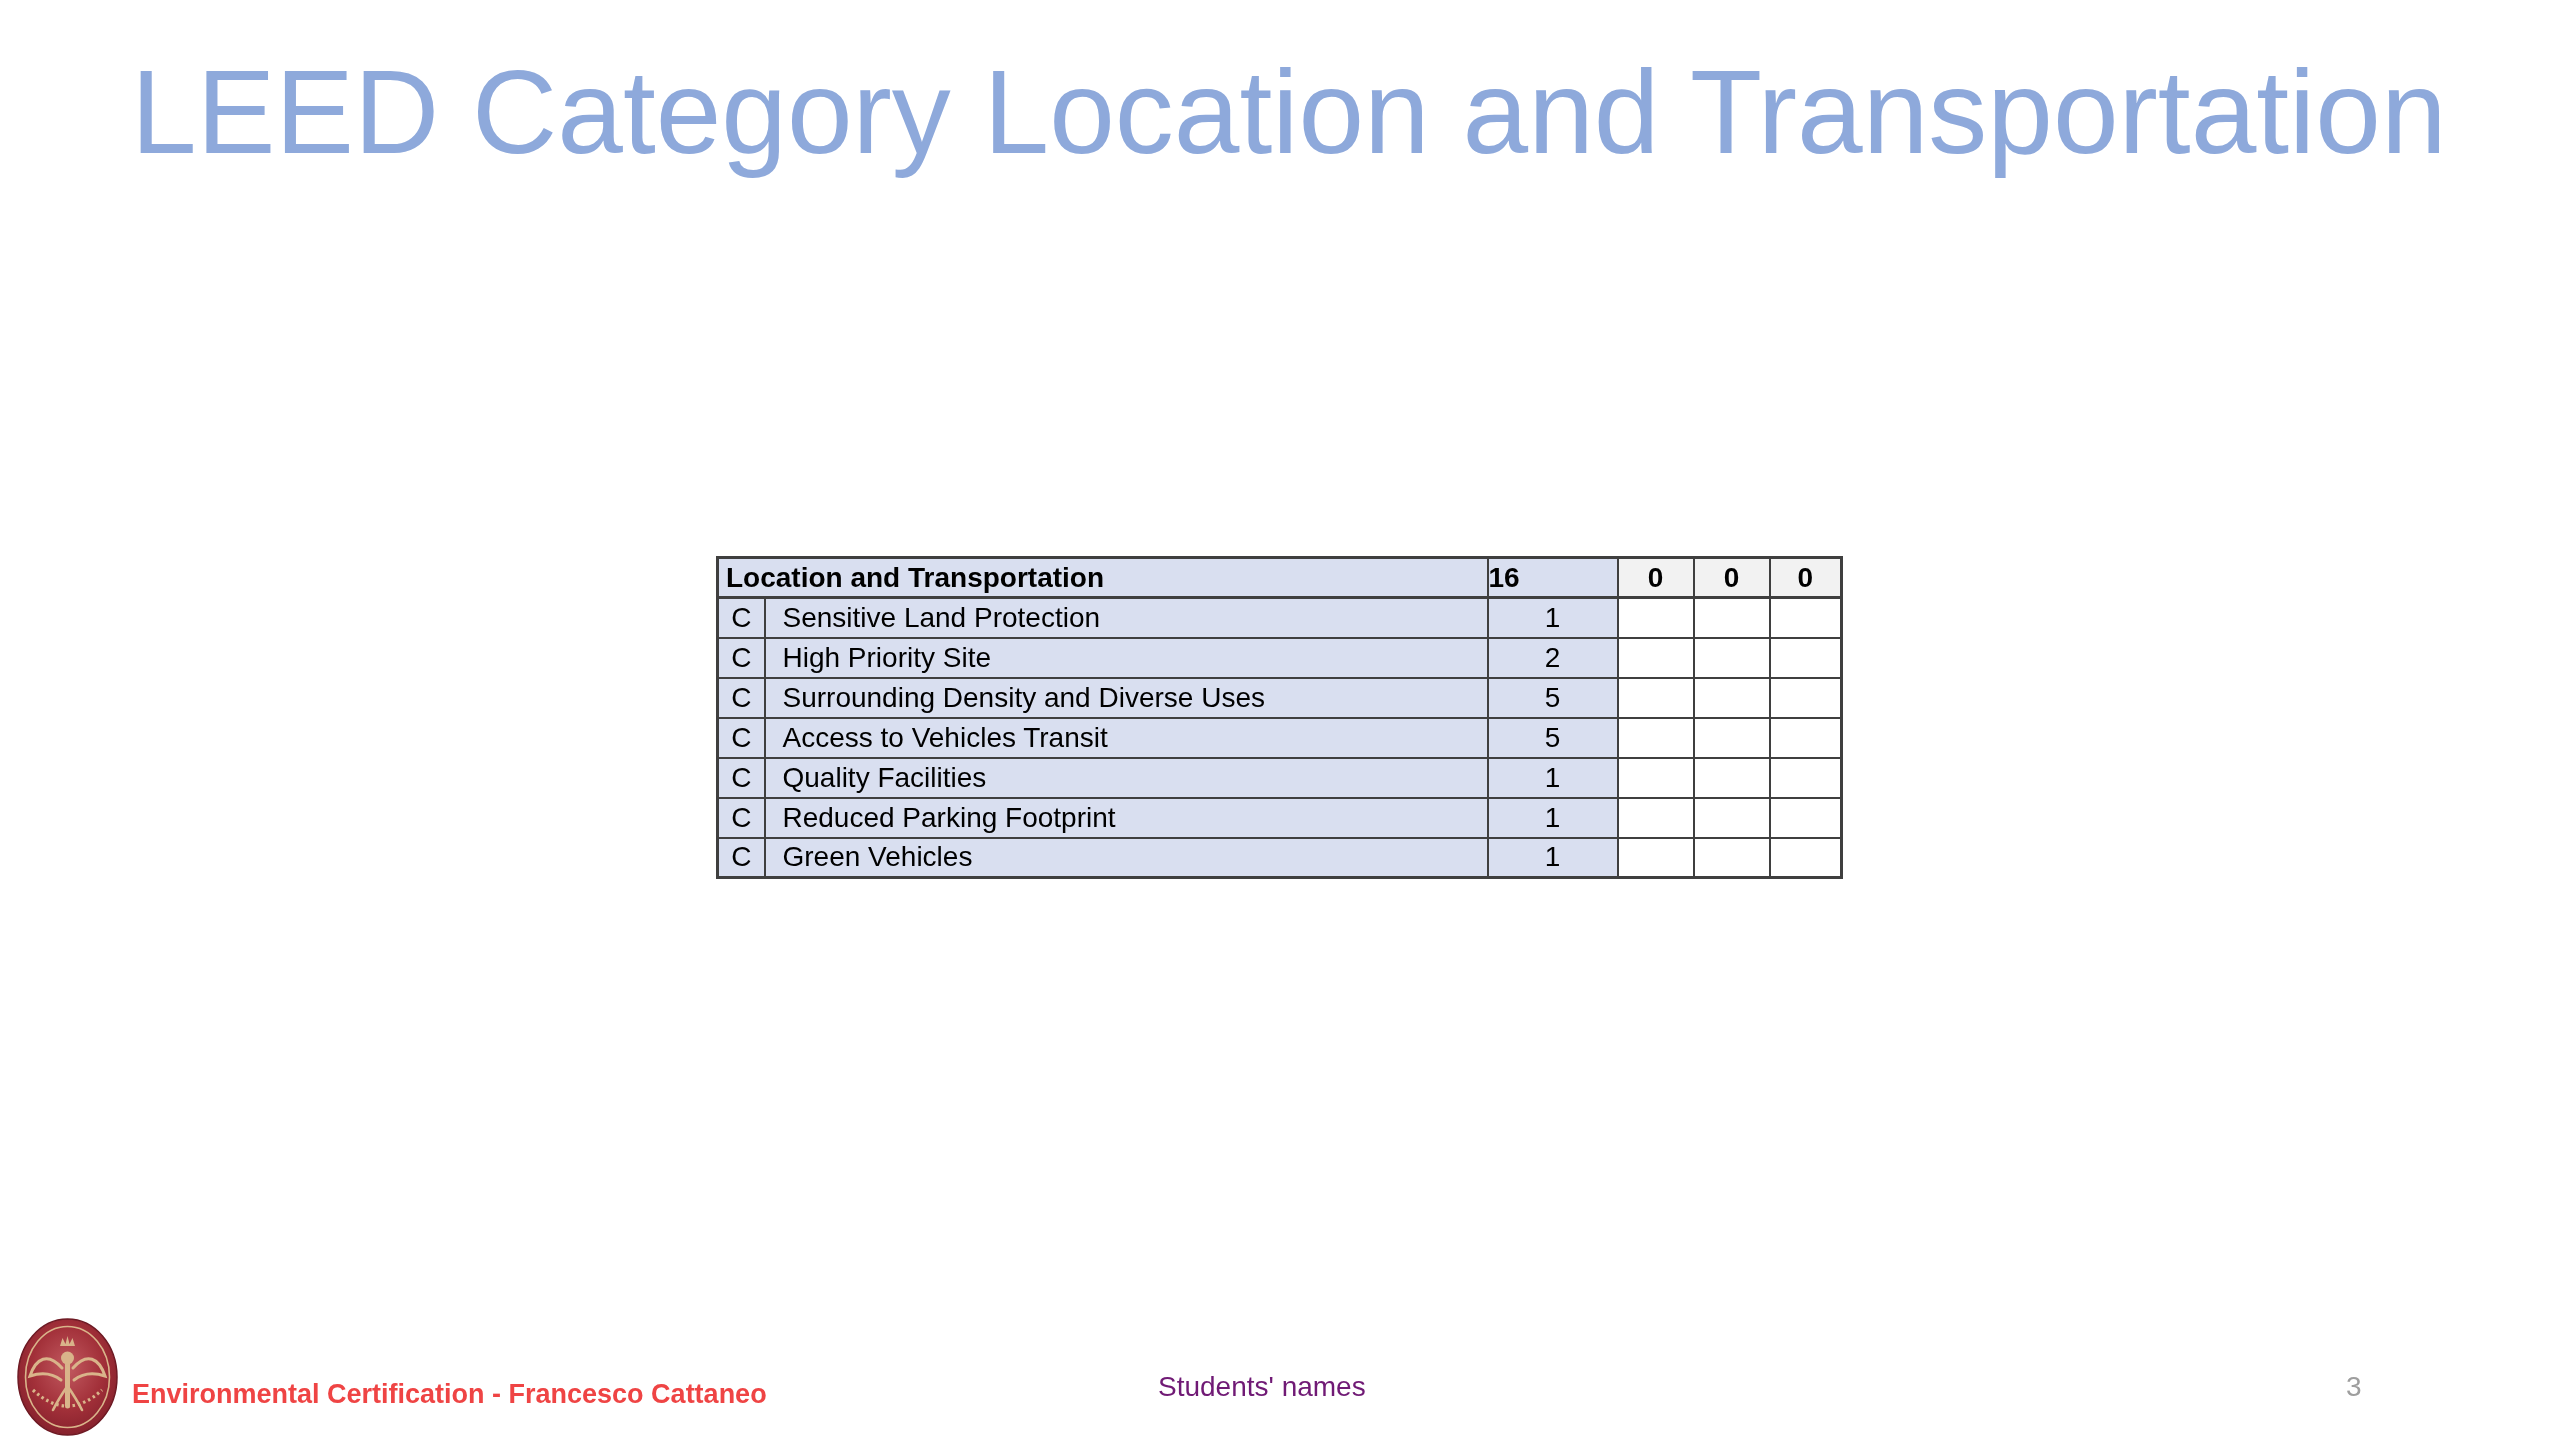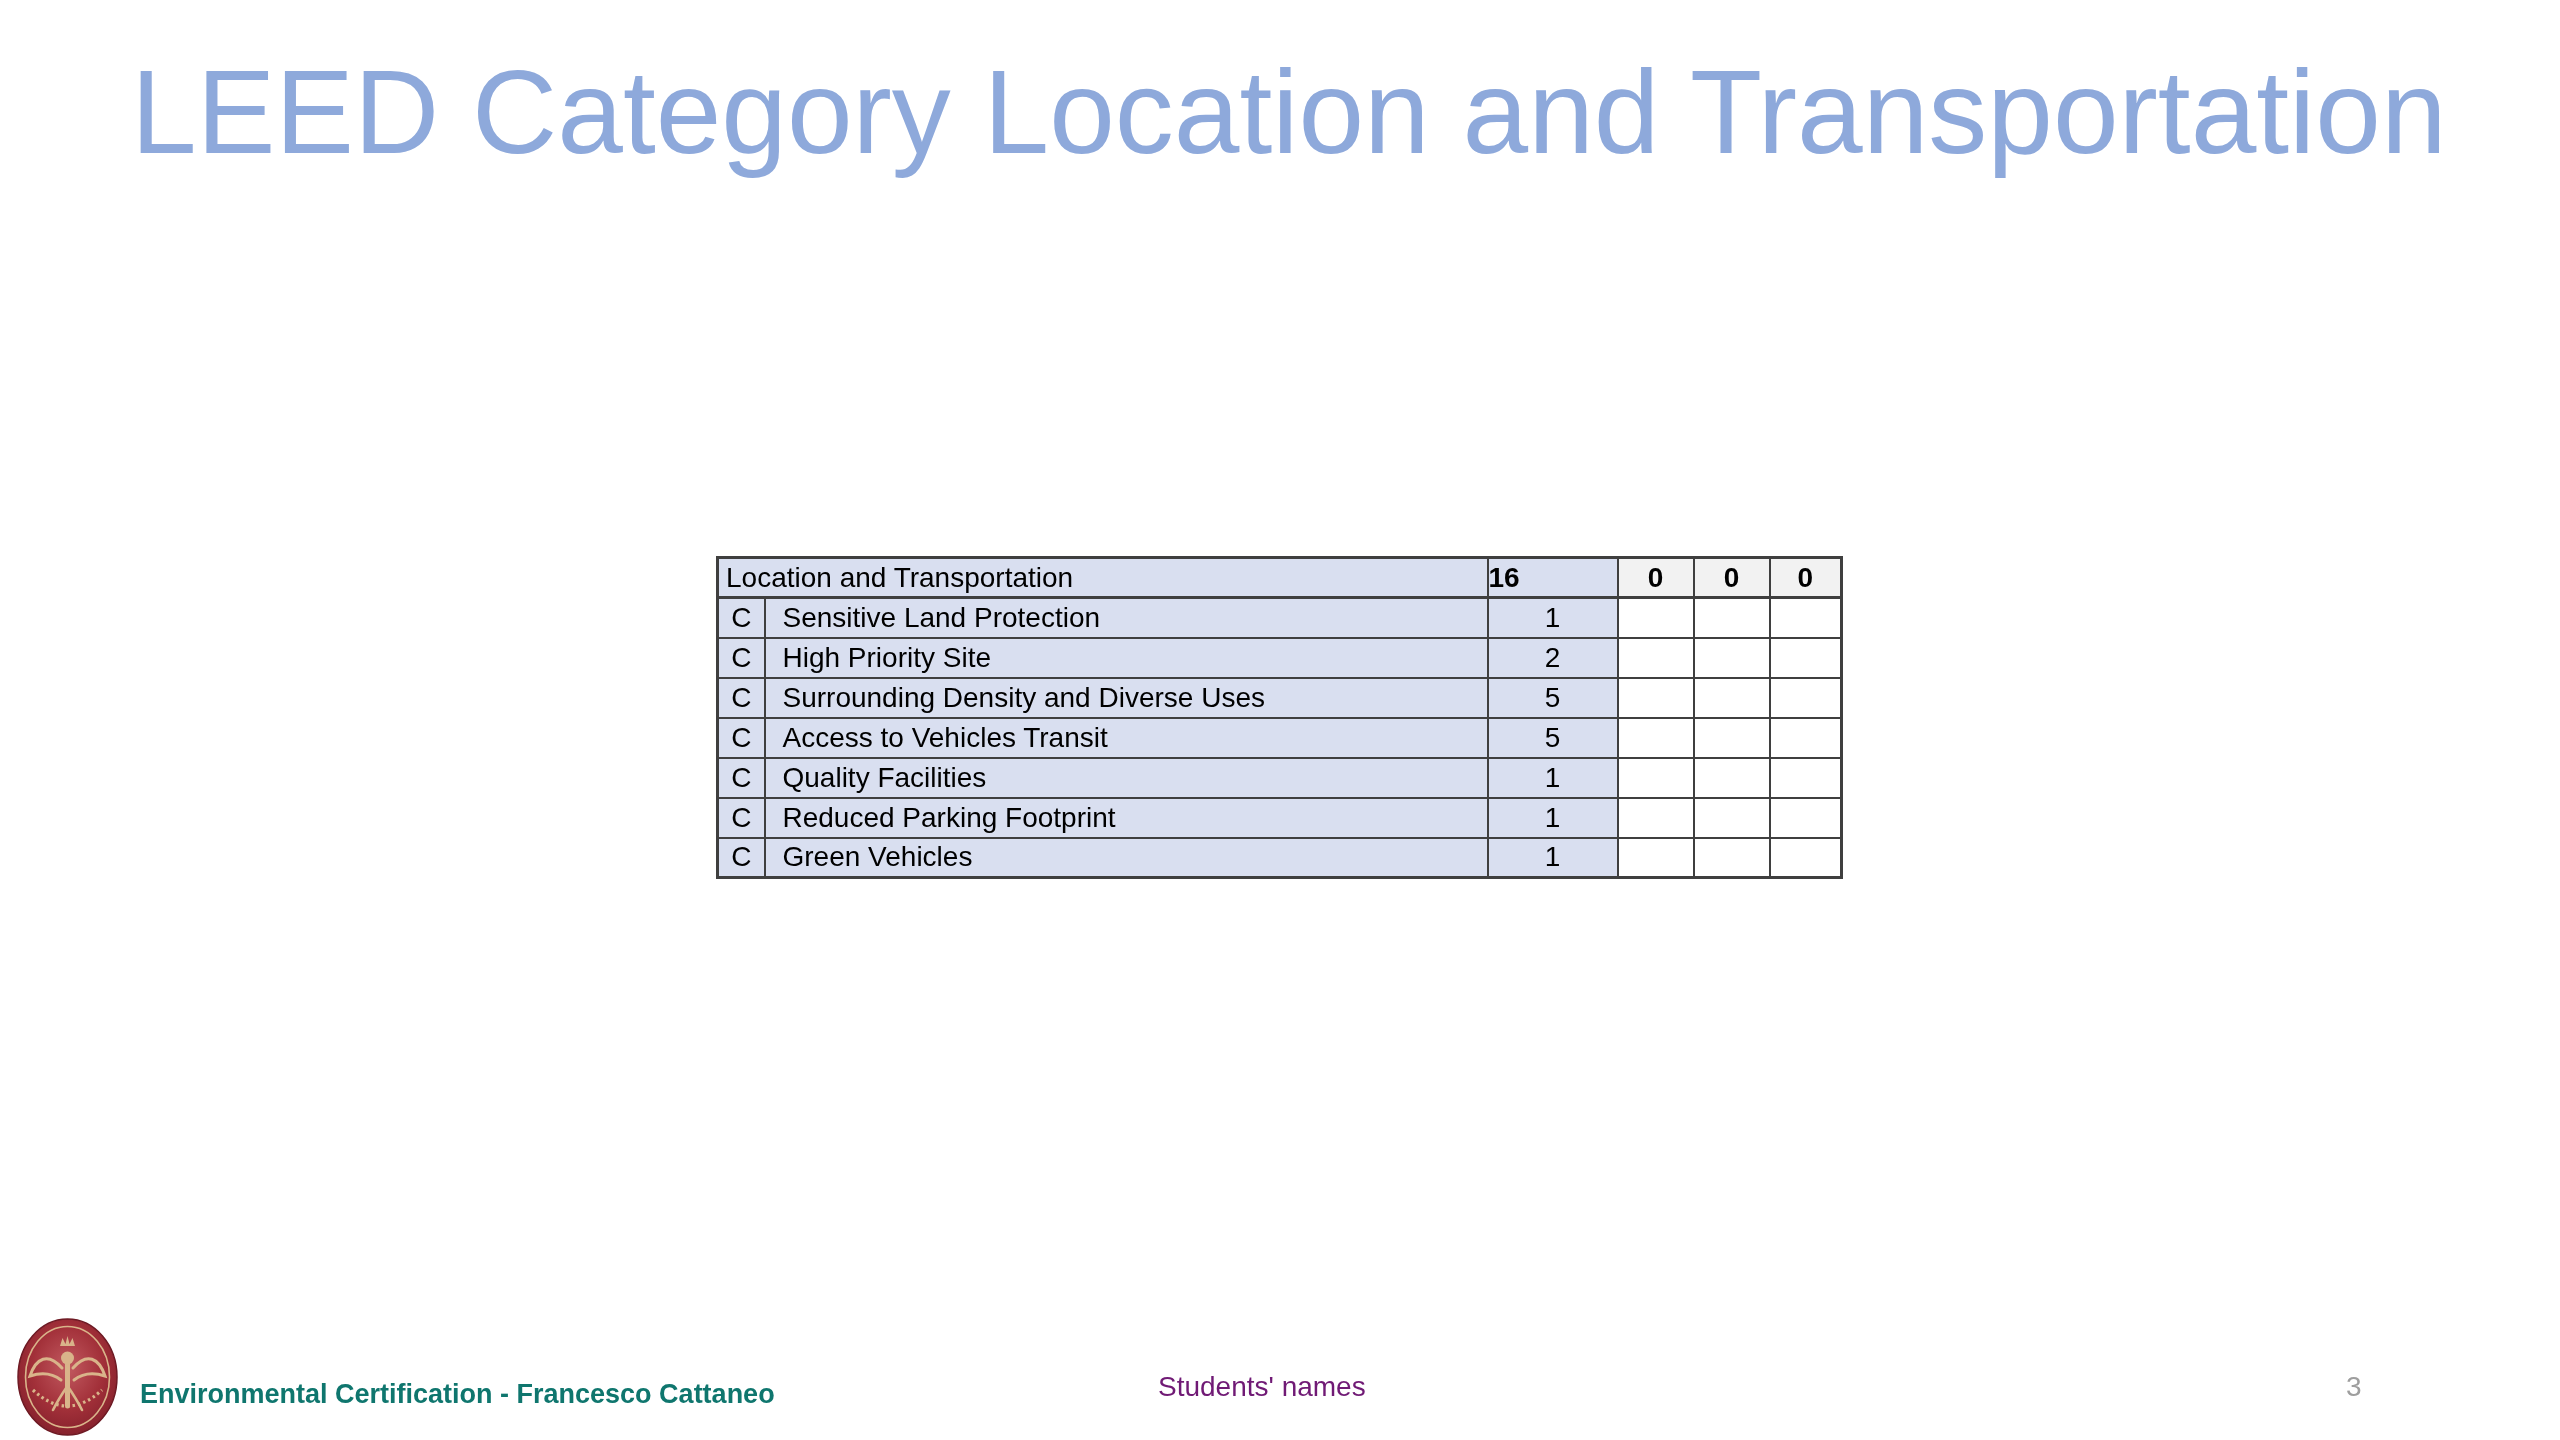--- a/index.html
+++ b/index.html
@@ -43,34 +43,34 @@
     color: #000000;
     padding: 0;
     vertical-align: middle;
     overflow: hidden;
     white-space: nowrap;
   }
   .leed-table tr.header-row td { border-bottom: 3px solid #3f3f3f; }
   td.cell-lav { background: #D9DFF0; }
   td.cell-zero-head { background: #F2F2F2; font-weight: 700; text-align: center; }
   td.cell-white { background: #ffffff; }
-  td.cat-head { font-weight: 400; padding-left: 7px; }
+  td.cat-head { font-weight: 700; padding-left: 7px; }
   td.pts-head { font-weight: 700; text-align: left; margin-top: 8px; }
   td.type-cell { text-align: center; }
   td.name-cell { padding-left: 17px; }
   td.pts-cell { text-align: center; }
 
   
   .footer-left-text {
     position: absolute;
-    left: 140px;
+    left: 132px;
     top: 1379px;
     font-size: 27px;
     font-weight: 700;
-    color: #0f766e;
+    color: #ef4444;
     white-space: nowrap;
   }
   .footer-center-text {
     position: absolute;
     left: 1158px;
     top: 1371px;
     font-size: 28px;
     font-weight: 400;
     color: #701a75;
     white-space: nowrap;

